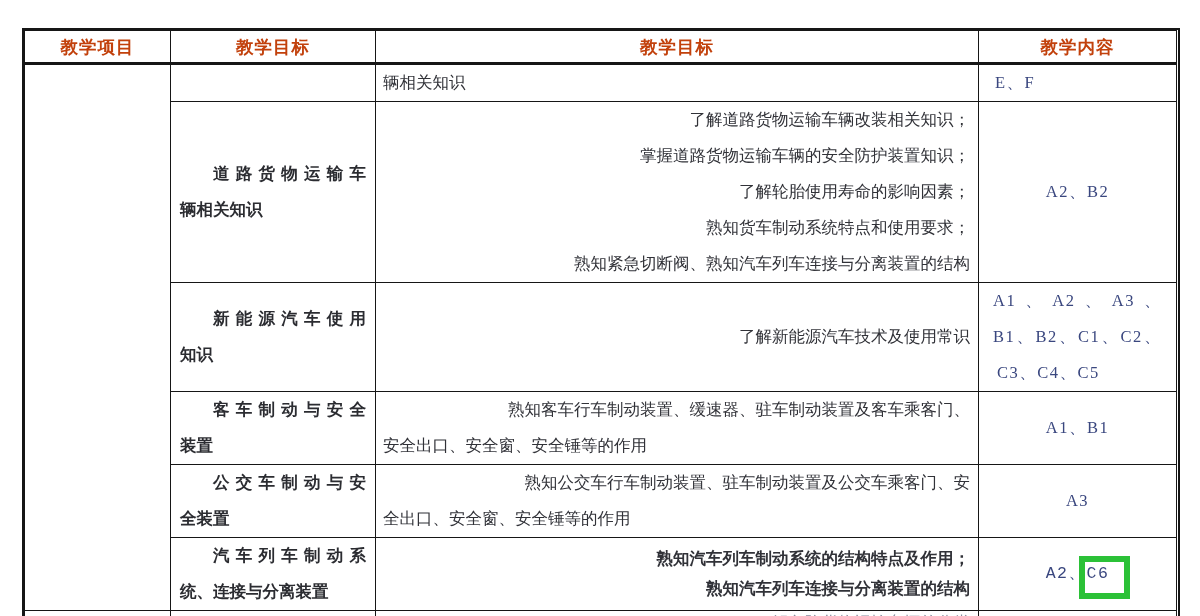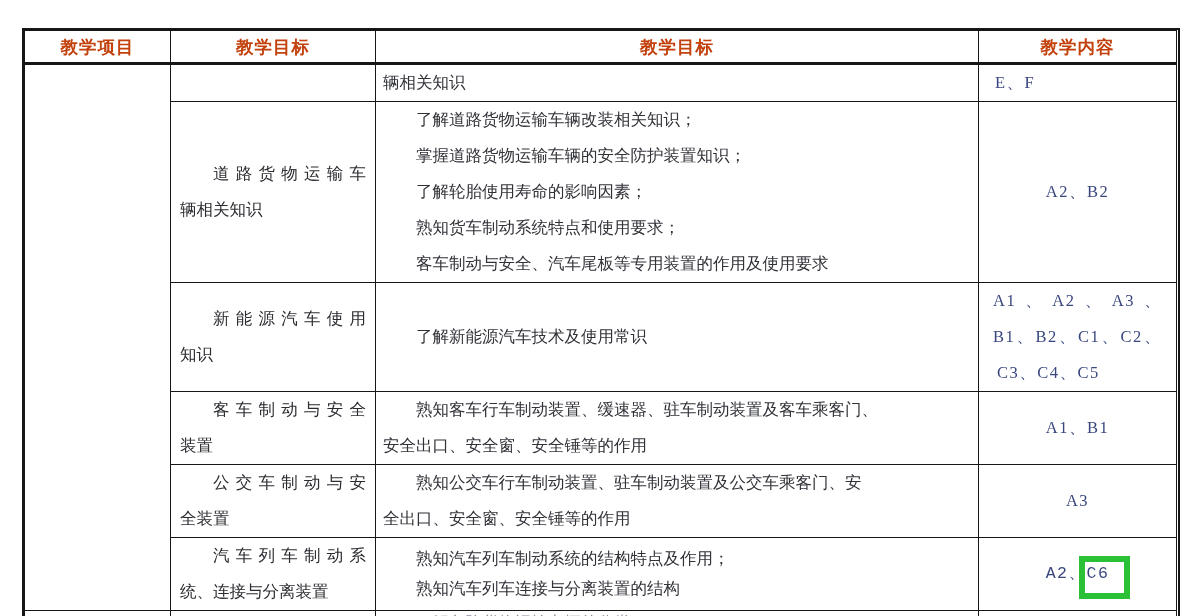--- a/index.html
+++ b/index.html
@@ -24,27 +24,27 @@
   tr.tr0{height:38px}
   tr.tr1{height:181px}
   tr.tr2{height:108px}
   tr.tr3{height:73px}
   tr.tr4{height:66px}
   tr.tr5{height:64px}
   tr.tr6{height:92px}
   tr.tr6 td{vertical-align:top;border-bottom:none;}
   
   td.c-content{padding:0 9px;color:#2b2c31;font-size:16.5px;}
-  td.c-content .cl{line-height:36px;text-align:left;}
+  td.c-content .cl{line-height:36px;text-align:left;font-weight:bold;}
   td.c-content .cl.spread{text-indent:2em;text-align:justify;text-align-last:justify;}
   
   td.c-goals{padding:0 8px 0 7px;color:#313238;font-size:16.5px;}
   td.c-goals .gl{line-height:36px;text-align:left;}
-  tr.tr5 td.c-goals .gl{line-height:30px;}
-  td.c-goals .gl.ind{text-indent:2em;}
+  tr.tr5 td.c-goals .gl{line-height:30px;font-weight:bold;}
+  td.c-goals .gl.ind{text-indent:2em;text-align:right;}
   tr.tr6 td.c-goals{padding-top:1px;}
   tr.tr6 td.c-goals .gl{line-height:21px;color:#6a6f85;opacity:.8;}
   
   td.c-veh{padding:0 6px;font-size:16.5px;color:#3a477f;letter-spacing:1.5px;}
   td.c-veh .vl{line-height:36px;text-align:center;}
   td.c-veh.left .vl{text-align:left;padding-left:10px;}
   td.c-veh.multi .vl{text-align:justify;text-align-last:justify;padding:0 8px;}
   td.c-veh.multi .vl:last-child{text-align-last:left;padding-left:12px;}
   tr.tr5 td.c-veh{vertical-align:middle;font-family:Liberation Mono, monospace;}
   
@@ -87,21 +87,21 @@
         <tr class="tr1">
           <td class="c-content">
             <div class="cl spread">道路货物运输车</div>
             <div class="cl">辆相关知识</div>
           </td>
           <td class="c-goals">
             <div class="gl ind">了解道路货物运输车辆改装相关知识；</div>
             <div class="gl ind">掌握道路货物运输车辆的安全防护装置知识；</div>
             <div class="gl ind">了解轮胎使用寿命的影响因素；</div>
             <div class="gl ind">熟知货车制动系统特点和使用要求；</div>
-            <div class="gl ind">客车制动与安全、汽车尾板等专用装置的作用及使用要求</div>
+            <div class="gl ind">熟知紧急切断阀、熟知汽车列车连接与分离装置的结构</div>
           </td>
           <td class="c-veh ">
             <div class="vl"><span>A2、B2</span></div>
           </td>
         </tr>
         <tr class="tr2">
           <td class="c-content">
             <div class="cl spread">新能源汽车使用</div>
             <div class="cl">知识</div>
           </td>

